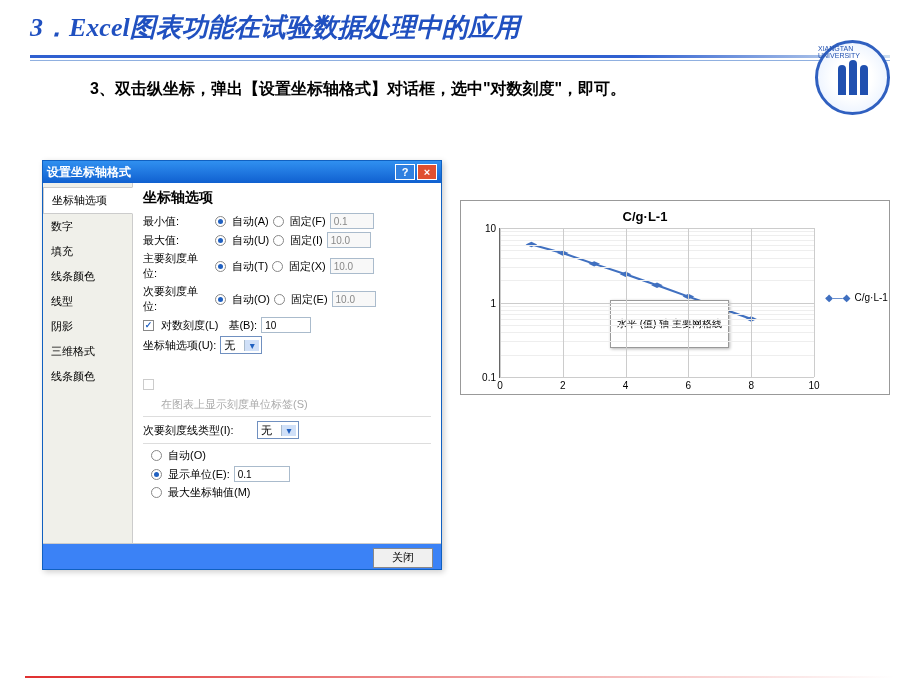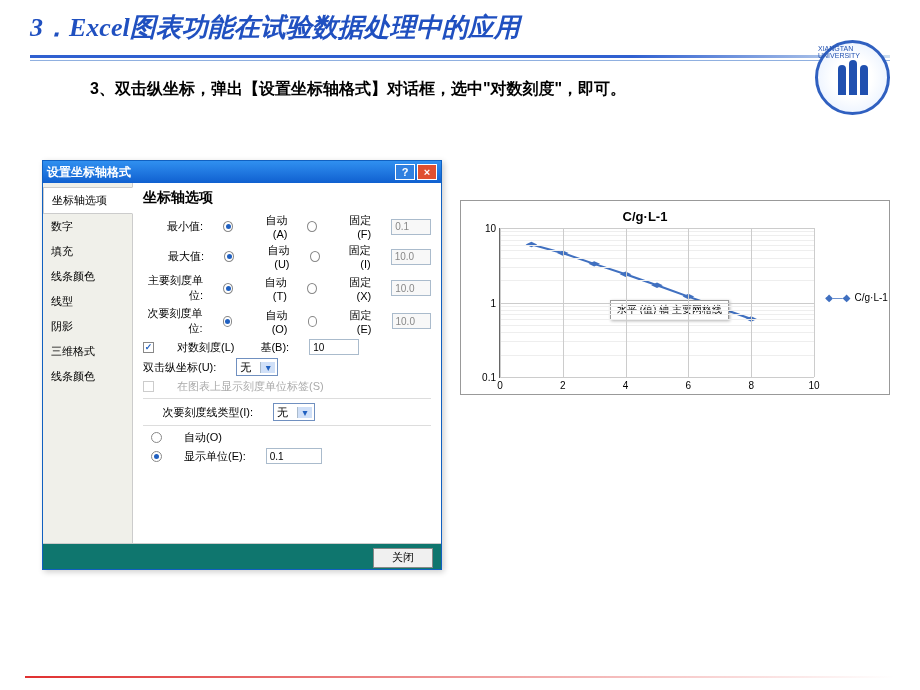--- a/index.html
+++ b/index.html
@@ -14,65 +14,65 @@
 
 .logo { position: absolute; top: 40px; right: 30px; width: 75px; height: 75px; border-radius: 50%; border: 3px solid #3060c0; display: flex; align-items: center; justify-content: center; background: radial-gradient(circle, #fff 40%, #e0ecff 100%); }
 .logo-inner { width: 40px; height: 35px; display: flex; gap: 3px; align-items: flex-end; justify-content: center; }
 .logo-bar { width: 8px; background: #2050b0; border-radius: 8px 8px 0 0; }
 .logo-text { position: absolute; font-size: 7px; color: #2050b0; }
 
 
 .instruction { padding: 15px 90px 10px; font-size: 16px; font-weight: bold; line-height: 1.6; }
 
 
-.dialog { position: absolute; left: 42px; top: 160px; width: 400px; height: 410px; border: 1px solid #1060c0; background: #0f766e; font-family: SimSun, Arial; font-size: 12px; box-shadow: 2px 2px 6px rgba(0,0,0,0.2); }
+.dialog { position: absolute; left: 42px; top: 160px; width: 400px; height: 410px; border: 1px solid #1060c0; background: #3b82f6; font-family: SimSun, Arial; font-size: 12px; box-shadow: 2px 2px 6px rgba(0,0,0,0.2); }
 .titlebar { height: 22px; background: linear-gradient(to bottom, #3090f0, #1060d0); color: #fff; display: flex; align-items: center; padding: 0 4px; font-size: 12px; }
 .titlebar-text { flex: 1; font-weight: bold; }
 .titlebar-btn { width: 20px; height: 16px; margin-left: 2px; border: 1px solid #fff; display: flex; align-items: center; justify-content: center; font-size: 11px; font-weight: bold; color: #fff; }
 .help-btn { background: #3080e0; }
 .close-btn { background: #e05030; }
 
 .dialog-body { display: flex; height: 360px; }
 .sidebar { width: 90px; background: #f0f0ea; border-right: 1px solid #ccc; padding-top: 4px; }
 .sidebar-item { padding: 5px 8px; font-size: 11px; cursor: pointer; }
 .sidebar-item.active { background: #fff; border: 1px solid #ccc; border-right: 1px solid #fff; margin-right: -1px; }
 
 .panel { flex: 1; padding: 6px 10px; background: #fff; overflow: hidden; }
 .panel-title { font-size: 14px; font-weight: bold; margin-bottom: 6px; }
 
-.opt-row { display: flex; align-items: center; margin-bottom: 3px; font-size: 11px; gap: 20px; text-align: right; }
+.opt-row { display: flex; align-items: center; margin-bottom: 3px; font-size: 11px; gap: 4px; }
 .opt-label { width: 68px; }
 .radio { width: 11px; height: 11px; border-radius: 50%; border: 1px solid #888; display: inline-flex; align-items: center; justify-content: center; margin-right: 2px; }
 .radio.checked::after { content: ""; width: 5px; height: 5px; border-radius: 50%; background: #2060c0; }
 .checkbox { width: 11px; height: 11px; border: 1px solid #888; display: inline-flex; align-items: center; justify-content: center; margin-right: 3px; }
 .checkbox.checked::after { content: "✓"; font-size: 9px; color: #2060c0; font-weight: bold; }
 .txtfield { width: 44px; height: 16px; border: 1px solid #abc; background: #f8f8f8; font-size: 10px; padding: 0 3px; display: inline-flex; align-items: center; color: #888; }
 .txtfield.enabled { background: #fff; color: #000; }
 .dropdown { height: 18px; border: 1px solid #7090c0; background: #fff; font-size: 11px; padding: 0 3px; display: inline-flex; align-items: center; position: relative; min-width: 42px; }
 .dropdown::after { content: "▾"; position: absolute; right: 2px; color: #2060c0; font-size: 10px; background: #d0e0f8; width: 14px; text-align: center; border-left: 1px solid #abc; }
 
 .divider { margin: 4px 0; border: none; border-top: 1px solid #ddd; }
 .section-lbl { font-size: 11px; margin-bottom: 3px; }
-.disabled-text { color: #aaa; }
+.disabled-text { color: #aaa; margin-top: 40px; }
 
 .dialog-footer { height: 28px; display: flex; justify-content: flex-end; align-items: center; padding: 0 8px; border-top: 1px solid #ccc; }
 .btn-close { width: 60px; height: 20px; border: 1px solid #888; background: #f0f0f0; font-size: 11px; display: flex; align-items: center; justify-content: center; }
 
 
 .chart-container { position: absolute; left: 460px; top: 200px; width: 430px; height: 195px; border: 1px solid #999; background: #fff; display: flex; }
 .chart-area { flex: 1; padding: 8px 5px 5px 10px; position: relative; }
 .chart-title { text-align: center; font-size: 13px; font-weight: bold; margin-bottom: 4px; }
 .plot-area { position: relative; height: 150px; margin-left: 28px; margin-right: 5px; border-left: 1px solid #666; border-bottom: 1px solid #666; }
 .gridline-h { position: absolute; left: 0; right: 0; border-top: 1px solid #ccc; }
 .gridline-v { position: absolute; top: 0; bottom: 0; border-left: 1px solid #ccc; }
 .y-label { position: absolute; right: 100%; margin-right: 4px; font-size: 10px; transform: translateY(-50%); }
 .x-label { position: absolute; top: 100%; margin-top: 3px; font-size: 10px; transform: translateX(-50%); }
 .data-line { position: absolute; inset: 0; }
 .data-line svg { width: 100%; height: 100%; }
-.tooltip-box { position: absolute; left: 35%; top: 48%; background: #fff; border: 1px solid #999; padding: 2px 6px; font-size: 10px; box-shadow: 1px 1px 3px rgba(0,0,0,0.3); }
+.tooltip-box { position: absolute; left: 35%; top: 48%; background: #fff; border: 1px solid #999; padding: 16px 6px; font-size: 10px; box-shadow: 1px 1px 3px rgba(0,0,0,0.3); }
 .legend { width: 65px; display: flex; align-items: center; justify-content: center; font-size: 10px; }
 .legend-marker { color: #4070c0; margin-right: 4px; }
 
 
 .footer-line { position: absolute; bottom: 12px; left: 25px; right: 25px; height: 2px; background: linear-gradient(to right, #e03030, transparent); }
 </style>
 </head>
 <body>
 
 <div class="slide-header">
@@ -146,21 +146,21 @@
       </div>
 
       <div class="opt-row">
         <span class="checkbox checked"></span>
         <span>对数刻度(L)</span>
         <span style="margin-left:6px">基(B):</span>
         <span class="txtfield enabled" style="width:50px">10</span>
       </div>
 
       <div class="opt-row">
-        <span>双击纵坐标(U):</span>
+        <span>坐标轴选项(U):</span>
         <span class="dropdown">无</span>
       </div>
       <div class="opt-row">
         <span class="checkbox" style="border-color:#ccc"></span>
         <span class="disabled-text">在图表上显示刻度单位标签(S)</span>
       </div>
 
       <hr class="divider">
 
       <div class="opt-row">
@@ -171,20 +171,24 @@
       <hr class="divider">
 
       <div class="opt-row" style="margin-left:8px">
         <span class="radio"></span>
         <span>自动(O)</span>
       </div>
       <div class="opt-row" style="margin-left:8px">
         <span class="radio checked"></span>
         <span>显示单位(E):</span>
         <span class="txtfield enabled" style="width:56px">0.1</span>
+      </div>
+      <div class="opt-row" style="margin-left:8px">
+        <span class="radio"></span>
+        <span>最大坐标轴值(M)</span>
       </div>
     </div>
   </div>
   <div class="dialog-footer">
     <div class="btn-close">关闭</div>
   </div>
 </div>
 
 <div class="chart-container">
   <div class="chart-area">

